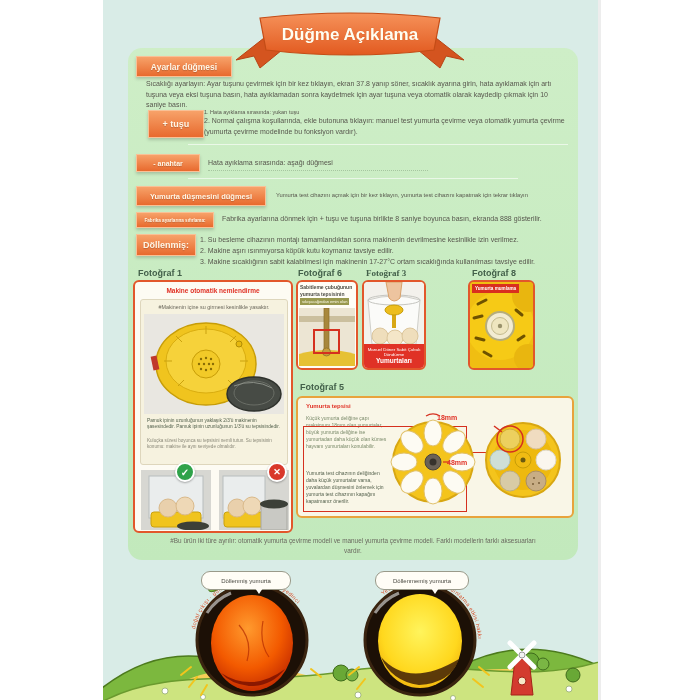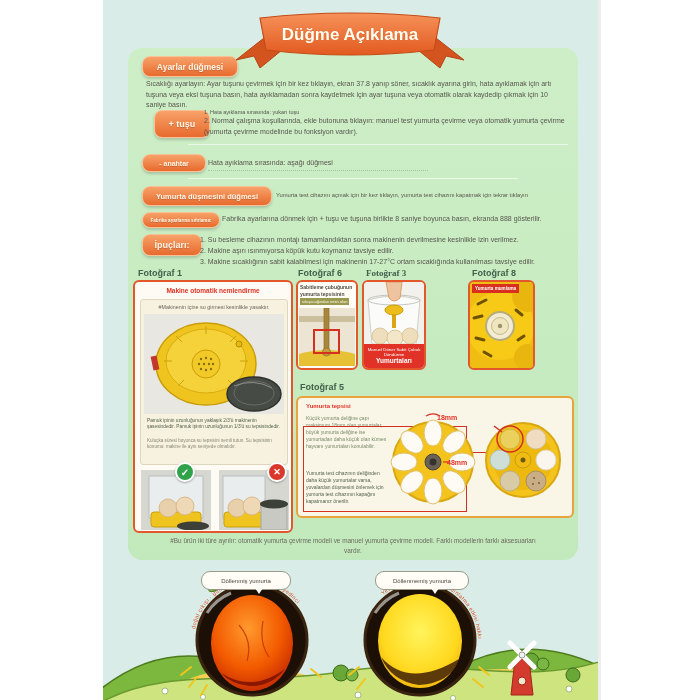--- a/index.html
+++ b/index.html
@@ -1,21 +1,21 @@
 <!DOCTYPE html>
 <html><head>
 <meta charset="utf-8">
 <style>
   html,body{margin:0;padding:0;}
   body{width:700px;height:700px;background:#ffffff;font-family:"Liberation Sans",sans-serif;}
   .abs{position:absolute;}
   .stage{position:relative;width:700px;height:700px;background:#ffffff;overflow:hidden;}
   .poster{position:absolute;left:103px;top:0;width:495px;height:700px;background:#d9ece7;box-shadow:3px 0 0 rgba(0,0,0,.07);}
   .panel{position:absolute;left:25px;top:48px;width:450px;height:512px;background:linear-gradient(#ceeec7,#c2e9bc);border-radius:14px;}
-  .pill{background:linear-gradient(#f7a269,#e86a2e);border:1px solid #f9c196;border-radius:8px;color:#fff6e6;font-weight:bold;display:flex;align-items:center;justify-content:center;text-align:center;text-shadow:0 1px 1px rgba(0,0,0,.2);box-shadow:0 2px 3px rgba(0,0,0,.18);margin-left:6px;}
+  .pill{background:linear-gradient(#f7a269,#e86a2e);border:1px solid #f9c196;border-radius:0;color:#fff6e6;font-weight:bold;display:flex;align-items:center;justify-content:center;text-align:center;text-shadow:0 1px 1px rgba(0,0,0,.2);box-shadow:0 2px 3px rgba(0,0,0,.18);}
   .body-text{color:#57564d;line-height:1.5;}
   .divider{height:1px;background:rgba(255,255,255,.6);}
   .dotline{border-bottom:1px dotted rgba(110,140,105,.4);}
   .photo-label{color:#43604a;font-size:9px;font-weight:bold;}
   .card{background:#fdfbf3;border:2px solid #e2572b;border-radius:6px;box-sizing:border-box;}
   .card5{background:#f9f6e7;border:2px solid #e8a33c;border-radius:6px;box-sizing:border-box;}
   .red-title{color:#e03226;font-weight:bold;}
   .badge{border-radius:50%;color:#fff;font-weight:bold;display:flex;align-items:center;justify-content:center;border:2px solid #fff;box-shadow:0 1px 2px rgba(0,0,0,.3);}
   .bubble{background:#fffdf6;border:1px solid #9a9a8a;border-radius:9px;color:#4a4a42;font-size:6px;display:flex;align-items:center;justify-content:center;}
   .bubble:after{content:"";position:absolute;left:60%;bottom:-5px;width:0;height:0;border-left:4px solid transparent;border-right:4px solid transparent;border-top:6px solid #fffdf6;}
@@ -52,21 +52,21 @@
         <span>Yumurta düşmesini düğmesi</span>
       </div>
       <div class="abs body-text" style="left:148px;top:143px;width:290px;font-size:5.8px;">Yumurta test cihazını açmak için bir kez tıklayın, yumurta test cihazını kapatmak için tekrar tıklayın</div>
 
       <div class="pill abs" style="left:8px;top:164px;width:76px;height:14px;font-size:4.6px;">
         <span>Fabrika ayarlarına sıfırlama:</span>
       </div>
       <div class="abs body-text" style="left:94px;top:166px;width:350px;font-size:7px;">Fabrika ayarlarına dönmek için + tuşu ve tuşuna birlikte 8 saniye boyunca basın, ekranda 888 gösterilir.</div>
 
       <div class="pill abs" style="left:8px;top:186px;width:58px;height:20px;font-size:9px;">
-        <span>İpuçları:</span>
+        <span>Döllenmiş:</span>
       </div>
       <div class="abs body-text" style="left:72px;top:187px;width:372px;font-size:7px;line-height:1.55;">
         <div>1. Su besleme cihazının montajı tamamlandıktan sonra makinenin devrilmesine kesinlikle izin verilmez.</div>
         <div>2. Makine aşırı ısınmıyorsa köpük kutu koymanız tavsiye edilir.</div>
         <div>3. Makine sıcaklığının sabit kalabilmesi için makinenin 17-27°C ortam sıcaklığında kullanılması tavsiye edilir.</div>
       </div>
 
       <div class="abs photo-label" style="left:10px;top:220px;">Fotoğraf 1</div>
       <div class="abs photo-label" style="left:170px;top:220px;">Fotoğraf 6</div>
       <div class="abs photo-label" style="left:238px;top:220px;font-family:Liberation Serif, serif;">Fotoğraf 3</div>

